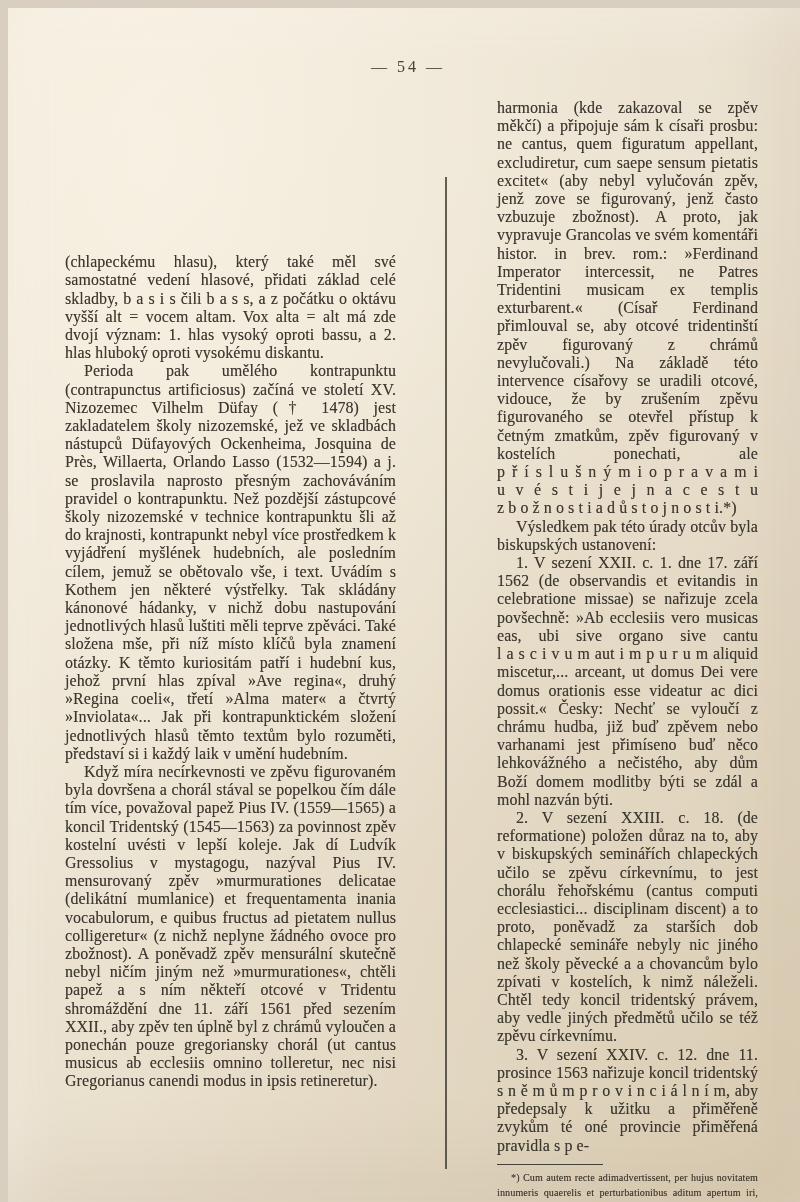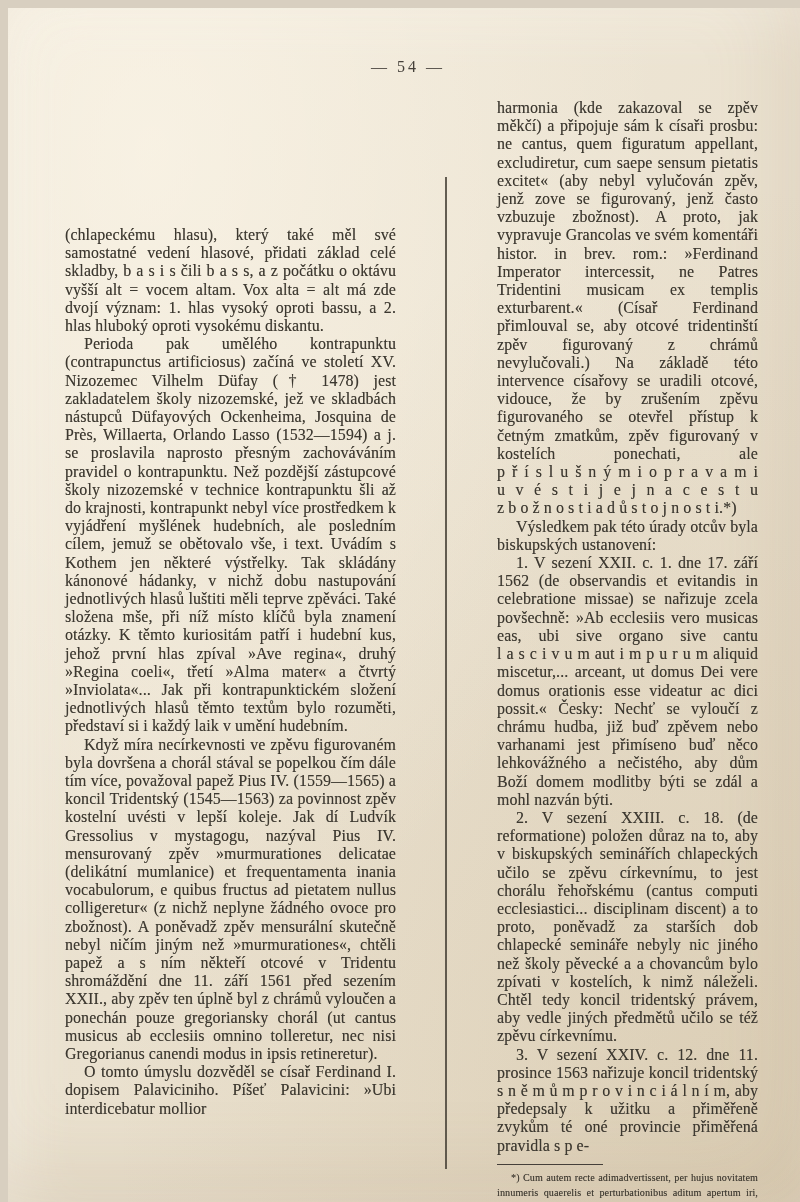--- a/index.html
+++ b/index.html
@@ -78,21 +78,20 @@
 <div class="page">
 
   <div class="page-number">— 54 —</div>
 
   <div class="columns">
 
     <div class="col col-left">
       <p class="cont">(chlapeckému hlasu), který také měl své samostatné vedení hlasové, přidati základ celé skladby, b&nbsp;a&nbsp;s&nbsp;i&nbsp;s čili b&nbsp;a&nbsp;s&nbsp;s, a z počátku o oktávu vyšší alt = vocem altam. Vox alta = alt má zde dvojí význam: 1. hlas vysoký oproti bassu, a 2. hlas hluboký oproti vysokému diskantu.</p>
       <p>Perioda pak umělého kontrapunktu (contrapunctus artificiosus) začíná ve století XV. Nizozemec Vilhelm Düfay († 1478) jest zakladatelem školy nizozemské, jež ve skladbách nástupců Düfayových Ockenheima, Josquina de Près, Willaerta, Orlando Lasso (1532—1594) a j. se proslavila naprosto přesným zachováváním pravidel o kontrapunktu. Než pozdější zástupcové školy nizozemské v technice kontrapunktu šli až do krajnosti, kontrapunkt nebyl více prostředkem k vyjádření myšlének hudebních, ale posledním cílem, jemuž se obětovalo vše, i text. Uvádím s Kothem jen některé výstřelky. Tak skládány kánonové hádanky, v nichž dobu nastupování jednotlivých hlasů luštiti měli teprve zpěváci. Také složena mše, při níž místo klíčů byla znamení otázky. K těmto kuriositám patří i hudební kus, jehož první hlas zpíval »Ave regina«, druhý »Regina coeli«, třetí »Alma mater« a čtvrtý »Inviolata«... Jak při kontrapunktickém složení jednotlivých hlasů těmto textům bylo rozuměti, představí si i každý laik v umění hudebním.</p>
       <p>Když míra necírkevnosti ve zpěvu figurovaném byla dovršena a chorál stával se popelkou čím dále tím více, považoval papež Pius IV. (1559—1565) a koncil Tridentský (1545—1563) za povinnost zpěv kostelní uvésti v lepší koleje. Jak dí Ludvík Gressolius v mystagogu, nazýval Pius IV. mensurovaný zpěv »murmurationes delicatae (delikátní mumlanice) et frequentamenta inania vocabulorum, e quibus fructus ad pietatem nullus colligeretur« (z nichž neplyne žádného ovoce pro zbožnost). A poněvadž zpěv mensurální skutečně nebyl ničím jiným než »murmurationes«, chtěli papež a s ním někteří otcové v Tridentu shromáždění dne 11. září 1561 před sezením XXII., aby zpěv ten úplně byl z chrámů vyloučen a ponechán pouze gregoriansky chorál (ut cantus musicus ab ecclesiis omnino tolleretur, nec nisi Gregorianus canendi modus in ipsis retineretur).</p>
-      <p>O tomto úmyslu dozvěděl se císař Ferdinand I. dopisem Palaviciniho. Píšeť Palavicini: »Ubi interdicebatur mollior</p>
     </div>
 
     <div class="divider"></div>
 
     <div class="col col-right">
       <p class="cont">harmonia (kde zakazoval se zpěv měkčí) a připojuje sám k císaři prosbu: ne cantus, quem figuratum appellant, excludiretur, cum saepe sensum pietatis excitet« (aby nebyl vylučován zpěv, jenž zove se figurovaný, jenž často vzbuzuje zbožnost). A proto, jak vypravuje Grancolas ve svém komentáři histor. in brev. rom.: »Ferdinand Imperator intercessit, ne Patres Tridentini musicam ex templis exturbarent.« (Císař Ferdinand přimlouval se, aby otcové tridentinští zpěv figurovaný z chrámů nevylučovali.) Na základě této intervence císařovy se uradili otcové, vidouce, že by zrušením zpěvu figurovaného se otevřel přístup k četným zmatkům, zpěv figurovaný v kostelích ponechati, ale p&nbsp;ř&nbsp;í&nbsp;s&nbsp;l&nbsp;u&nbsp;š&nbsp;n&nbsp;ý&nbsp;m&nbsp;i o&nbsp;p&nbsp;r&nbsp;a&nbsp;v&nbsp;a&nbsp;m&nbsp;i u&nbsp;v&nbsp;é&nbsp;s&nbsp;t&nbsp;i j&nbsp;e&nbsp;j n&nbsp;a c&nbsp;e&nbsp;s&nbsp;t&nbsp;u z&nbsp;b&nbsp;o&nbsp;ž&nbsp;n&nbsp;o&nbsp;s&nbsp;t&nbsp;i a d&nbsp;ů&nbsp;s&nbsp;t&nbsp;o&nbsp;j&nbsp;n&nbsp;o&nbsp;s&nbsp;t&nbsp;i.*)</p>
       <p>Výsledkem pak této úrady otcův byla biskupských ustanovení:</p>
       <p>1. V sezení XXII. c. 1. dne 17. září 1562 (de observandis et evitandis in celebratione missae) se nařizuje zcela povšechně: »Ab ecclesiis vero musicas eas, ubi sive organo sive cantu l&nbsp;a&nbsp;s&nbsp;c&nbsp;i&nbsp;v&nbsp;u&nbsp;m aut i&nbsp;m&nbsp;p&nbsp;u&nbsp;r&nbsp;u&nbsp;m aliquid miscetur,... arceant, ut domus Dei vere domus orationis esse videatur ac dici possit.« Česky: Nechť se vyloučí z chrámu hudba, již buď zpěvem nebo varhanami jest přimíseno buď něco lehkovážného a nečistého, aby dům Boží domem modlitby býti se zdál a mohl nazván býti.</p>
       <p>2. V sezení XXIII. c. 18. (de reformatione) položen důraz na to, aby v biskupských seminářích chlapeckých učilo se zpěvu církevnímu, to jest chorálu řehořskému (cantus computi ecclesiastici... disciplinam discent) a to proto, poněvadž za starších dob chlapecké semináře nebyly nic jiného než školy pěvecké a a chovancům bylo zpívati v kostelích, k nimž náleželi. Chtěl tedy koncil tridentský právem, aby vedle jiných předmětů učilo se též zpěvu církevnímu.</p>
       <p>3. V sezení XXIV. c. 12. dne 11. prosince 1563 nařizuje koncil tridentský s&nbsp;n&nbsp;ě&nbsp;m&nbsp;ů&nbsp;m p&nbsp;r&nbsp;o&nbsp;v&nbsp;i&nbsp;n&nbsp;c&nbsp;i&nbsp;á&nbsp;l&nbsp;n&nbsp;í&nbsp;m, aby předepsaly k užitku a přiměřeně zvykům té oné provincie přiměřená pravidla s&nbsp;p&nbsp;e-</p>

